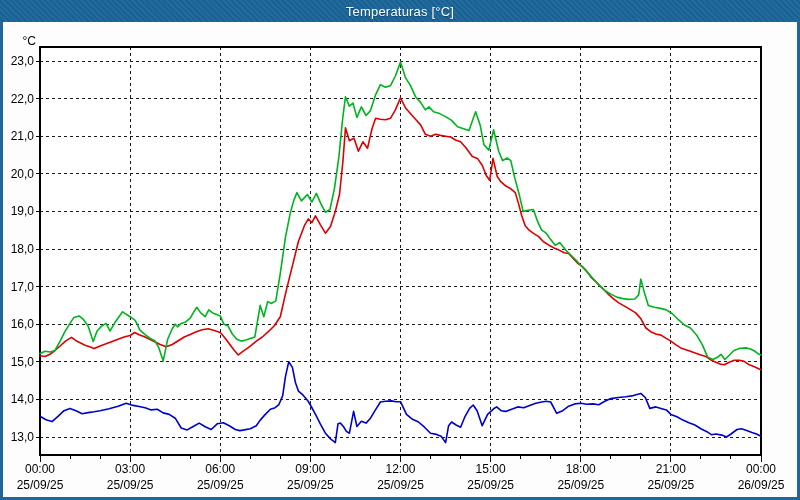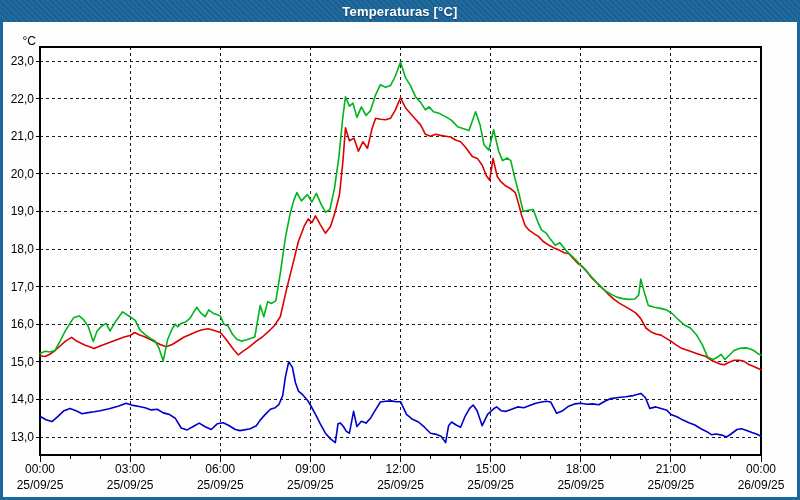--- a/index.html
+++ b/index.html
@@ -9,21 +9,21 @@
     background:#1d679b;
     font-family:"Liberation Sans", sans-serif;
     overflow:hidden;
   }
   .titlebar{
     position:absolute;left:0;top:0;width:800px;height:22px;
     background:repeating-linear-gradient(45deg,#216b9e 0px,#216b9e 2px,#1a6191 2px,#1a6191 4px);
     display:flex;align-items:center;justify-content:center;
   }
   .titlebar .title{
-    color:#ffffff;font-size:13px;font-weight:bold;letter-spacing:.2px;
+    color:#ffffff;font-size:13px;font-weight:normal;letter-spacing:.2px;
     text-shadow:0 1px 1px rgba(0,20,40,.45);
   }
   .content{
     position:absolute;left:3px;top:22px;right:3px;bottom:3px;
     background:#fdfdfd;
   }
   .legend-item{position:absolute;top:26px;font-size:12px;white-space:nowrap;}
   .legend-temp{left:130px;}
   .legend-dew{left:0;width:800px;text-align:center;}
   .legend-wind{left:630px;}

